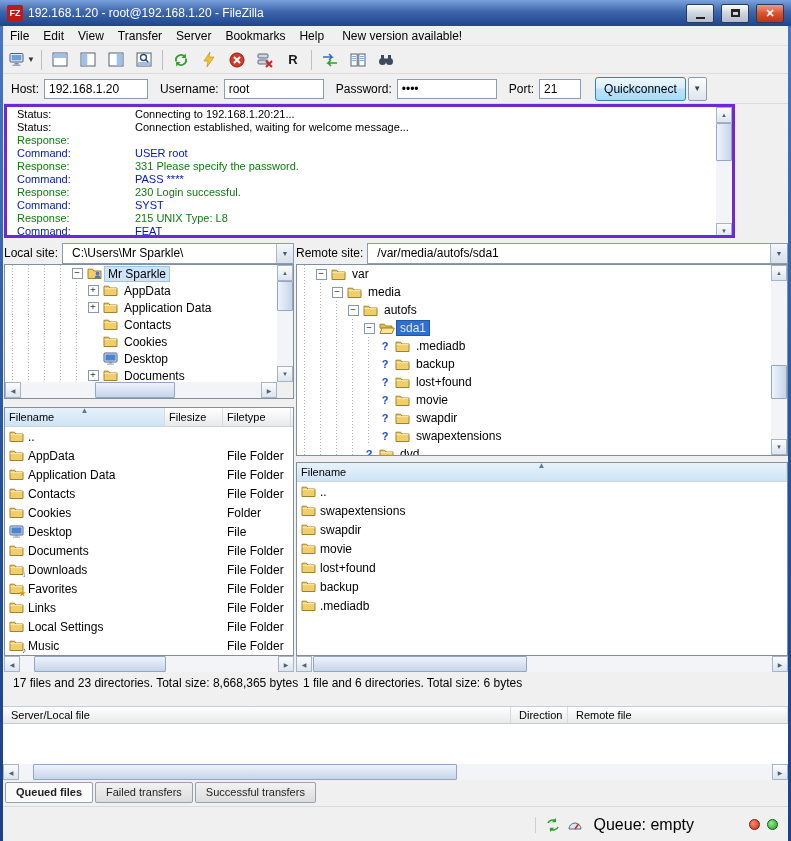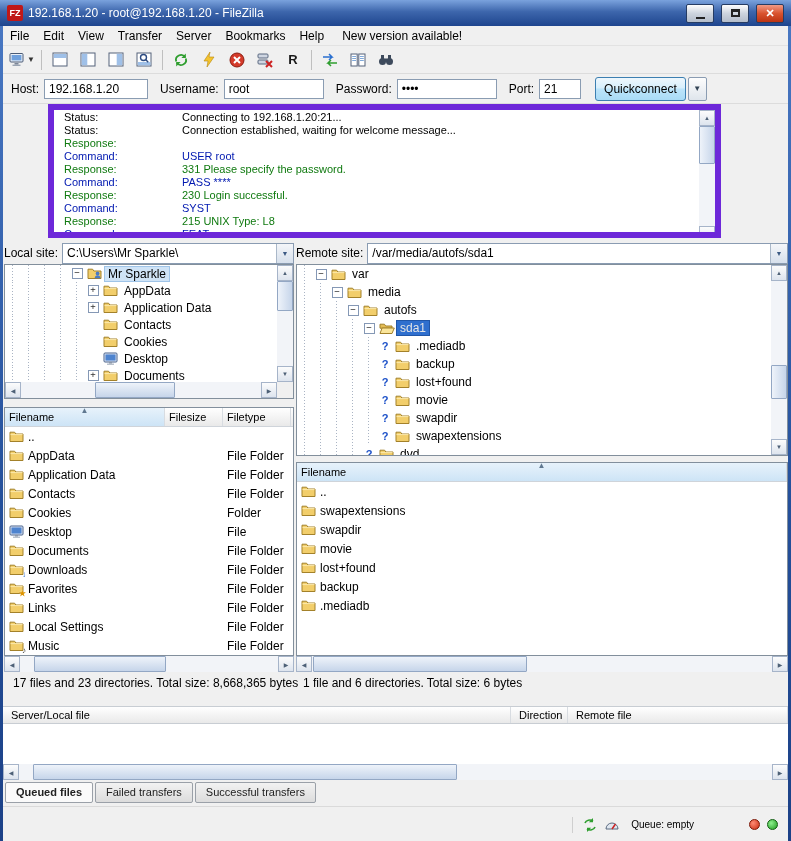--- a/index.html
+++ b/index.html
@@ -33,21 +33,21 @@
   .quickbar{position:absolute;left:0;top:48px;width:100%;height:30px;display:flex;align-items:center;background:#f0f0f0;border-bottom:1px solid #dcdcdc;font-size:12px;box-sizing:border-box;padding-left:8px;}
   .qlabel{margin-right:5px;white-space:nowrap;}
   .qlabel.gap{margin-left:12px;}
   .qinput{height:20px;border:1px solid #8a9cb2;background:#fff;padding:1px 4px;font-size:12px;font-family:"Liberation Sans",sans-serif;box-sizing:border-box;}
   .qinput.host{width:104px}.qinput.user{width:100px}.qinput.pass{width:100px}.qinput.port{width:42px}
   .qc-btn{height:22px;display:flex;align-items:center;padding:0 8px;margin-left:14px;border:1px solid #3c7fb1;border-radius:3px;background:linear-gradient(#eef7fd,#d7effc 45%,#bce4fa 50%,#a9dbf6);}
   .qc-drop{height:22px;width:17px;margin-left:2px;display:flex;align-items:center;justify-content:center;border:1px solid #8a9cb2;border-radius:2px;background:linear-gradient(#fdfdfd,#dfe5ec);}
   .caret{font-size:8px;color:#345;}
 
   
-  .log{position:absolute;left:1px;top:78px;width:673px;height:134px;background:#fff;border:6px solid #6d28d9;overflow:hidden;font-size:11px;line-height:13px;box-sizing:border-box;margin-left:44px;}
+  .log{position:absolute;left:1px;top:78px;width:731px;height:134px;background:#fff;border:3px solid #6d28d9;overflow:hidden;font-size:11px;line-height:13px;box-sizing:border-box;}
   #log-lines{position:absolute;left:0;top:1px;right:17px;overflow:hidden;}
   .log-line{display:flex;white-space:nowrap;}
   .log-label{width:118px;padding-left:10px;flex-shrink:0;}
   .log-line.status{color:#000;}
   .log-line.command{color:#0018b0;}
   .log-line.response{color:#107a10;}
 
   
   .sbv,.sbh{position:absolute;background:#f2f4f8;box-sizing:border-box;}
   .sbtn{position:absolute;width:16px;height:16px;box-sizing:border-box;background:linear-gradient(#fcfcfc,#dde4ee);border:1px solid #a6b4c9;color:#4d6076;font-size:6px;display:flex;align-items:center;justify-content:center;}
@@ -56,21 +56,21 @@
   .vthumb{position:absolute;left:0;width:16px;background:linear-gradient(90deg,#eef3fa,#c6d5ea);border:1px solid #93a7c4;box-sizing:border-box;border-radius:1px;}
   .hthumb{position:absolute;top:0;height:16px;background:linear-gradient(#eef3fa,#c6d5ea);border:1px solid #93a7c4;box-sizing:border-box;border-radius:1px;}
   .corner{position:absolute;right:0;bottom:0;width:16px;height:16px;background:#f0f0f0;}
 
   
   .site-bar{position:absolute;top:216px;height:22px;display:flex;align-items:center;font-size:12px;}
   .site-bar.local{left:1px;width:290px;}
   .site-bar.remote{left:293px;width:492px;}
   .site-label{margin-right:4px;white-space:nowrap;}
   .combo{flex:1;height:21px;border:1px solid #8a9cb2;background:#fff;display:flex;align-items:center;min-width:0;box-sizing:border-box;}
-  .combo-text{flex:1;padding:0 4px;white-space:nowrap;overflow:hidden;}
+  .combo-text{flex:1;padding:0 9px;white-space:nowrap;overflow:hidden;}
   .combo-btn{width:17px;height:100%;border-left:1px solid #aab8c9;background:linear-gradient(#f4f6f9,#d7e0ec);display:flex;align-items:center;justify-content:center;font-size:7px;color:#3c5a84;box-sizing:border-box;}
 
   
   .tree{position:absolute;top:238px;background:#fff;border:1px solid #828f9c;overflow:hidden;font-size:12px;box-sizing:border-box;}
   .tree.local{left:1px;width:290px;height:135px;}
   .tree.remote{left:293px;width:492px;height:192px;}
   .tree-rows{position:absolute;left:0;top:0;overflow:hidden;}
   .tree.local .tree-rows{right:16px;bottom:16px;}
   .tree.remote .tree-rows{right:16px;bottom:0;}
   .tree-row{display:flex;align-items:center;height:17px;white-space:nowrap;}
@@ -105,21 +105,21 @@
 
   
   .queue-header{position:absolute;left:0;top:680px;width:785px;height:18px;display:flex;background:linear-gradient(#ffffff,#e9e9e9);border-top:1px solid #c8cdd3;border-bottom:1px solid #c8cdd3;font-size:11px;box-sizing:border-box;}
   .queue-col{display:flex;align-items:center;padding:0 8px;border-right:1px solid #d8dce1;box-sizing:border-box;}
   .queue-body{position:absolute;left:0;top:698px;width:785px;height:40px;background:#fff;}
   .queue-tabs{position:absolute;left:2px;top:756px;height:24px;display:flex;align-items:flex-start;gap:2px;}
   .tab{padding:3px 10px 4px;border:1px solid #9aa0a8;background:linear-gradient(#f2f2f2,#dcdcdc);font-size:11px;border-radius:2px;color:#222;}
   .tab.active{background:#fafafa;font-weight:bold;}
 
   
-  .statusbar{position:absolute;left:0;top:780px;width:785px;height:36px;background:#f0f0f0;border-top:1px solid #dadada;display:flex;align-items:center;font-size:10px;box-sizing:border-box;}
+  .statusbar{position:absolute;left:0;top:780px;width:785px;height:36px;background:#f0f0f0;border-top:1px solid #dadada;display:flex;align-items:center;font-size:16px;box-sizing:border-box;}
   .sb-spring{flex:1;}
   .sb-sep{width:1px;height:16px;background:#cfcfcf;margin:0 8px;}
   .sb-icon{width:18px;height:16px;display:flex;align-items:center;justify-content:center;margin-right:4px;}
   .sb-text{margin-right:55px;margin-left:6px;}
   .led{width:9px;height:9px;border-radius:50%;}
   .led.red{background:radial-gradient(circle at 35% 35%,#ff8a74,#c62b12);border:1px solid #7c1504;margin-right:7px;}
   .led.green{background:radial-gradient(circle at 35% 35%,#8ef08e,#1f9a1f);border:1px solid #0e5c0e;margin-right:10px;}
 </style>
 </head>
 <body>

